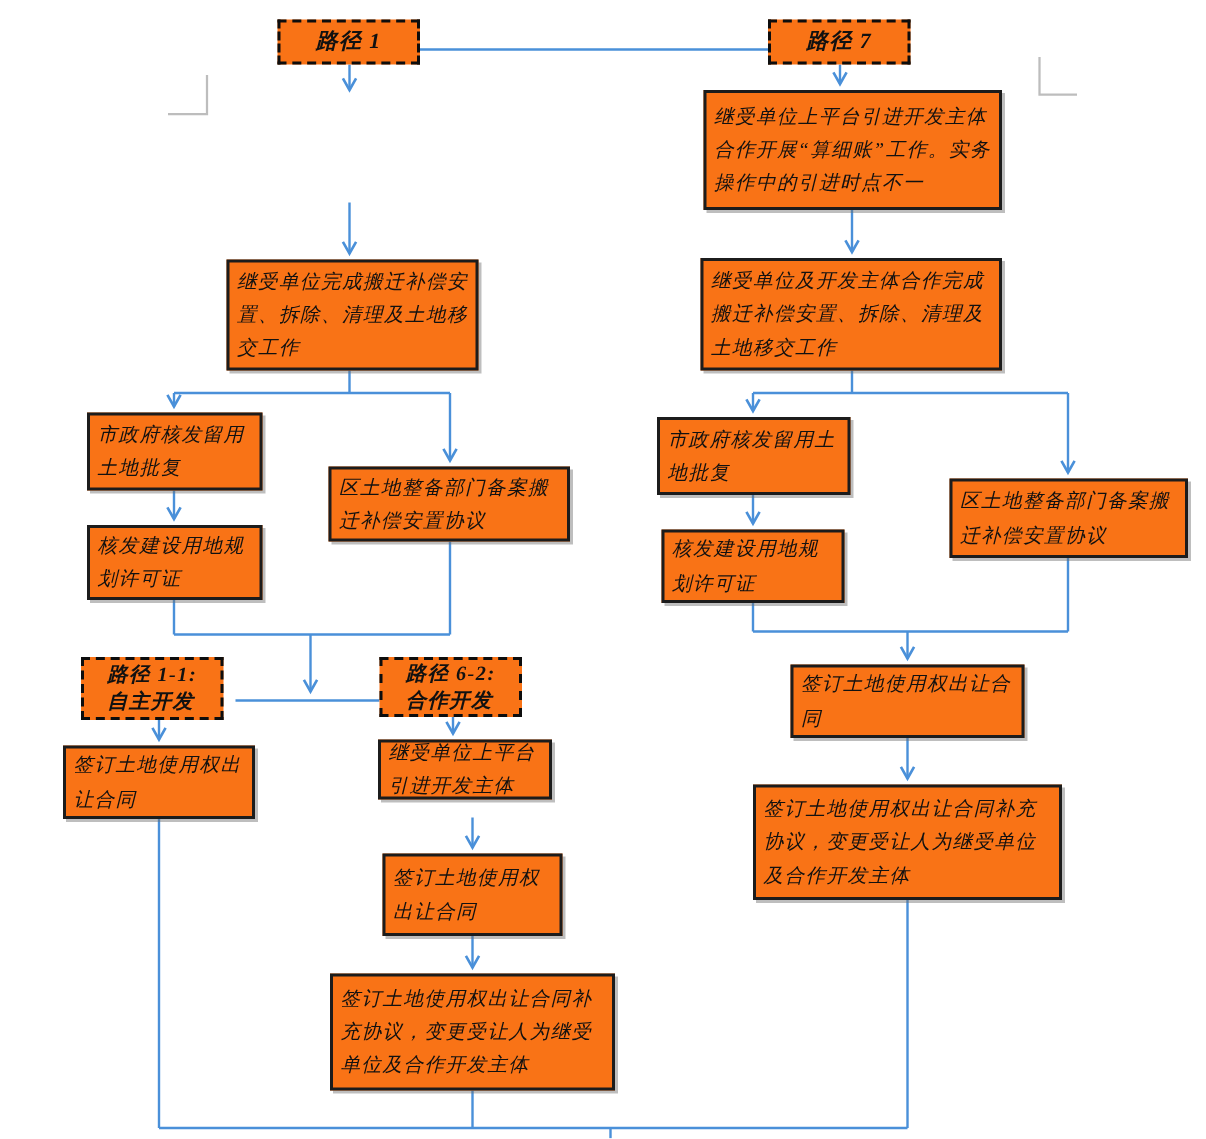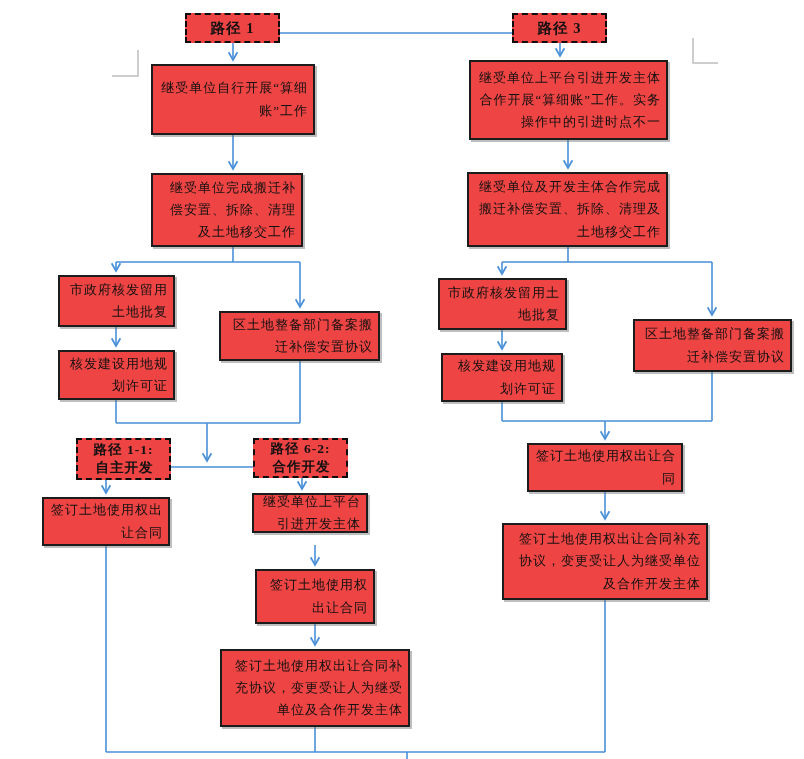--- a/index.html
+++ b/index.html
@@ -9,26 +9,27 @@
     background:#ffffff;
     overflow:hidden;
     font-family:"Liberation Serif","DejaVu Serif",serif;
     color:#111;
   }
   .lines{position:absolute;left:0;top:0;pointer-events:none;}
   .node{
     position:absolute;
     box-sizing:border-box;
     display:flex;align-items:center;justify-content:center;
-    text-align:right;
-    background:#ef4444;
+    text-align:left;
+    background:#f97316;
     border:2px solid #1c1c1c;
     box-shadow:2px 2px 0 rgba(110,110,110,0.45);
     font-size:13px;line-height:1.7;letter-spacing:1px;
     padding:2px 5px;
+    font-style:italic;
   }
   .node.dashed{
     border:2px dashed #0d0d0d;
     box-shadow:none;
     font-weight:bold;
     font-size:13.5px;line-height:1.3;letter-spacing:1px;
     white-space:pre-line;
   }
   .node.toplabel{font-size:14.5px;}
 </style>
@@ -71,29 +72,28 @@
       <path marker-end="url(#arw)" d="M568,140 V168"></path>
       <path marker-end="url(#arw)" d="M502,262 V274"></path>
       <path marker-end="url(#arw)" d="M712,262 V315"></path>
       <path marker-end="url(#arw)" d="M502,330 V349"></path>
       <path marker-end="url(#arw)" d="M605,421 V439"></path>
       <path marker-end="url(#arw)" d="M605,492 V519"></path>
     </g>
   </svg>
 
   <div class="node dashed toplabel" style="left:185px;top:13px;width:95px;height:30px;">路径 1</div>
-  <div class="node dashed toplabel" style="left:512px;top:13px;width:95px;height:30px;">路径 3</div>
+  <div class="node dashed toplabel" style="left:512px;top:13px;width:95px;height:30px;">路径 7</div>
 
-  <div class="node" style="left:151px;top:64px;width:164px;height:71px;">继受单位自行开展“算细账”工作</div>
-  <div class="node" style="left:151px;top:173px;width:152px;height:74px;">继受单位完成搬迁补偿安置、拆除、清理及土地移交工作</div>
+  <div class="node" style="left:151px;top:173px;width:168px;height:74px;">继受单位完成搬迁补偿安置、拆除、清理及土地移交工作</div>
   <div class="node" style="left:58px;top:275px;width:117px;height:52px;">市政府核发留用土地批复</div>
   <div class="node" style="left:58px;top:350px;width:117px;height:50px;">核发建设用地规划许可证</div>
   <div class="node" style="left:219px;top:311px;width:161px;height:50px;">区土地整备部门备案搬迁补偿安置协议</div>
 
-  <div class="node dashed" style="left:76px;top:438px;width:95px;height:42px;">路径 1-1:
+  <div class="node dashed" style="left:54px;top:438px;width:95px;height:42px;">路径 1-1:
 自主开发</div>
   <div class="node dashed" style="left:253px;top:438px;width:95px;height:40px;">路径 6-2:
 合作开发</div>
 
   <div class="node" style="left:42px;top:497px;width:128px;height:49px;">签订土地使用权出让合同</div>
 
   <div class="node" style="left:252px;top:493px;width:116px;height:40px;">继受单位上平台引进开发主体</div>
   <div class="node" style="left:255px;top:569px;width:120px;height:55px;">签订土地使用权出让合同</div>
   <div class="node" style="left:220px;top:649px;width:190px;height:78px;">签订土地使用权出让合同补充协议，变更受让人为继受单位及合作开发主体</div>
 

